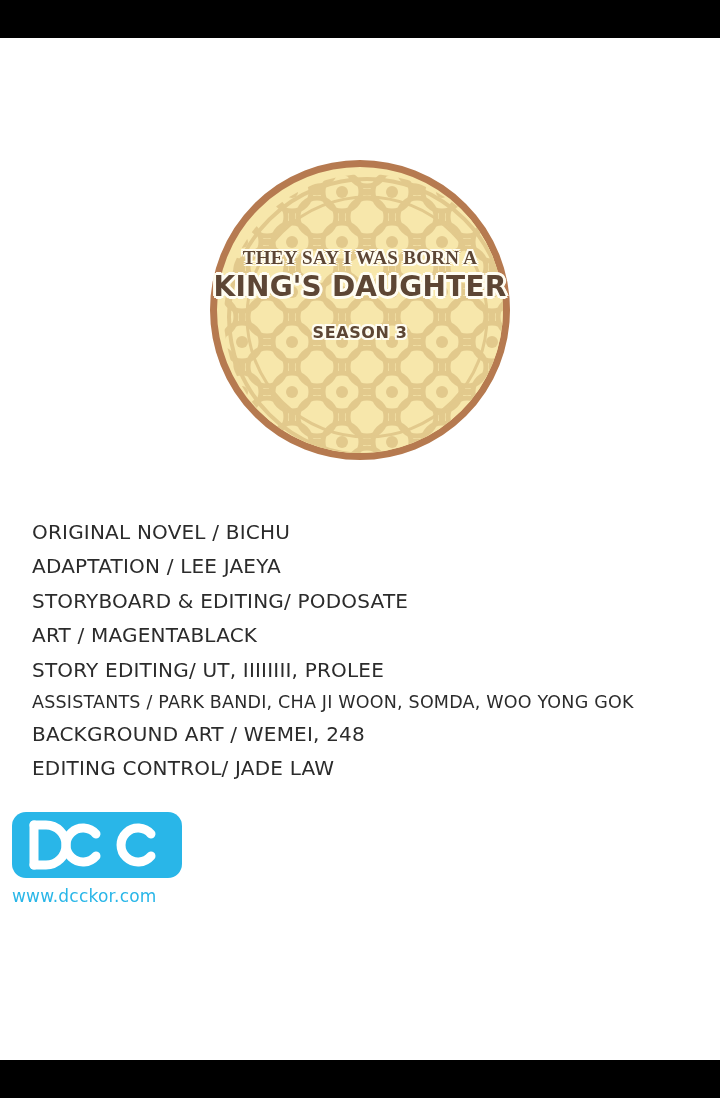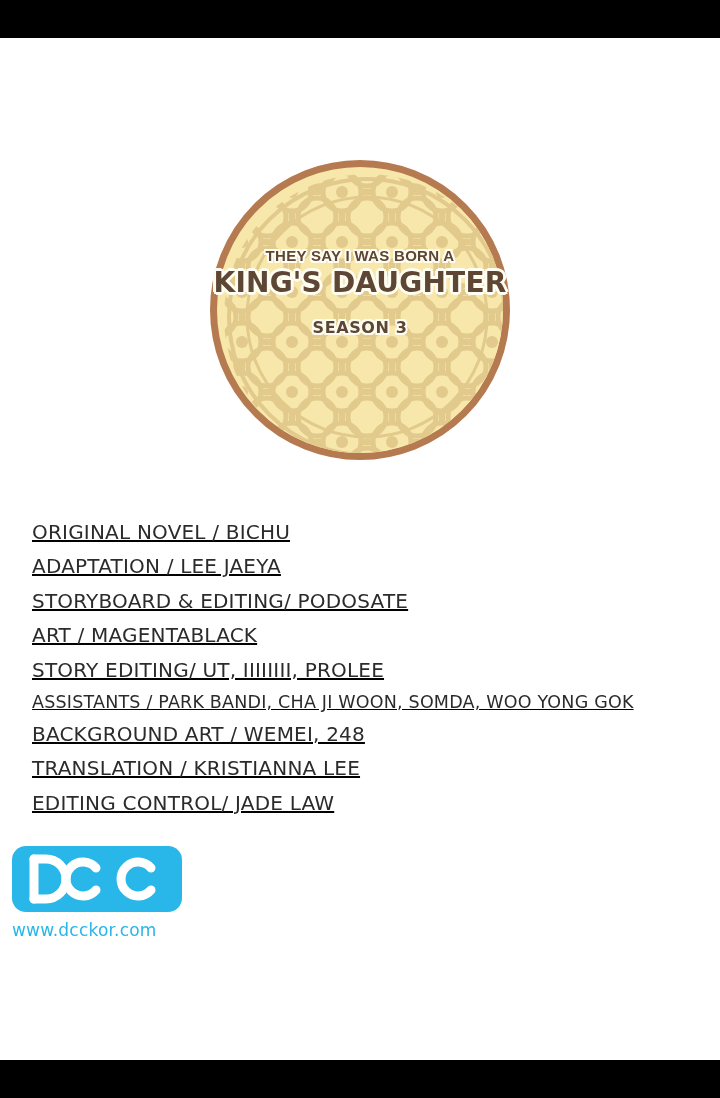--- a/index.html
+++ b/index.html
@@ -53,23 +53,23 @@
   }
   .title-block {
     position: absolute;
     left: 0;
     top: 88px;
     width: 300px;
     text-align: center;
     z-index: 5;
   }
   .title-line1 {
-    font-family: Liberation Sans, sans-serif;
+    font-family: Liberation Serif, serif;
     font-weight: bold;
-    font-size: 15px;
+    font-size: 19px;
     letter-spacing: 0.3px;
     color: #5d4634;
     text-shadow:
       -1.6px -1.6px 0 #fffdf2, 1.6px -1.6px 0 #fffdf2,
       -1.6px 1.6px 0 #fffdf2, 1.6px 1.6px 0 #fffdf2,
       0 2px 0 #fffdf2, 0 -2px 0 #fffdf2, 2px 0 0 #fffdf2, -2px 0 0 #fffdf2;
     line-height: 1.1;
   }
   .title-line2 {
     font-family: "DejaVu Sans", sans-serif;
@@ -95,21 +95,20 @@
       -1.6px 1.6px 0 #fffdf2, 1.6px 1.6px 0 #fffdf2,
       0 2px 0 #fffdf2, 0 -2px 0 #fffdf2, 2px 0 0 #fffdf2, -2px 0 0 #fffdf2;
     line-height: 1.1;
     margin-top: 21px;
   }
 
   
   .credits {
     margin: 55px 0 8px 32px;
     width: 660px;
-    text-decoration: underline;
   }
   .credit-line {
     font-family: "DejaVu Sans", sans-serif;
     font-size: 20px;
     color: #2b2b2b;
     line-height: 1.72;
     letter-spacing: 0.2px;
     white-space: nowrap;
   }
   .credit-line.small {
@@ -173,21 +172,20 @@
     </div>
 
     <div class="credits">
       <div class="credit-line">ORIGINAL NOVEL / BICHU</div>
       <div class="credit-line">ADAPTATION /  LEE JAEYA</div>
       <div class="credit-line">STORYBOARD &amp; EDITING/ PODOSATE</div>
       <div class="credit-line">ART / MAGENTABLACK</div>
       <div class="credit-line">STORY EDITING/ UT, IIIIIIII, PROLEE</div>
       <div class="credit-line small">ASSISTANTS / PARK BANDI, CHA JI WOON, SOMDA, WOO YONG GOK</div>
       <div class="credit-line">BACKGROUND ART / WEMEI, 248</div>
-      <div class="credit-line">TRANSLATION / KRISTIANNA LEE</div>
       <div class="credit-line">EDITING CONTROL/ JADE LAW</div>
     </div>
 
     <div class="footer">
       <svg class="dcc-logo" width="170" height="66" viewBox="0 0 170 66">
         <rect x="0" y="0" width="170" height="66" rx="14" fill="#29b6e8"></rect>
         <g fill="none" stroke="#ffffff" stroke-width="9" stroke-linecap="round">
           <path d="M22 13 L22 53"></path>
           <path d="M22 13 L34 13 A20 20 0 0 1 34 53 L22 53"></path>
           <path d="M84 22 A17 17 0 1 0 84 44"></path>

